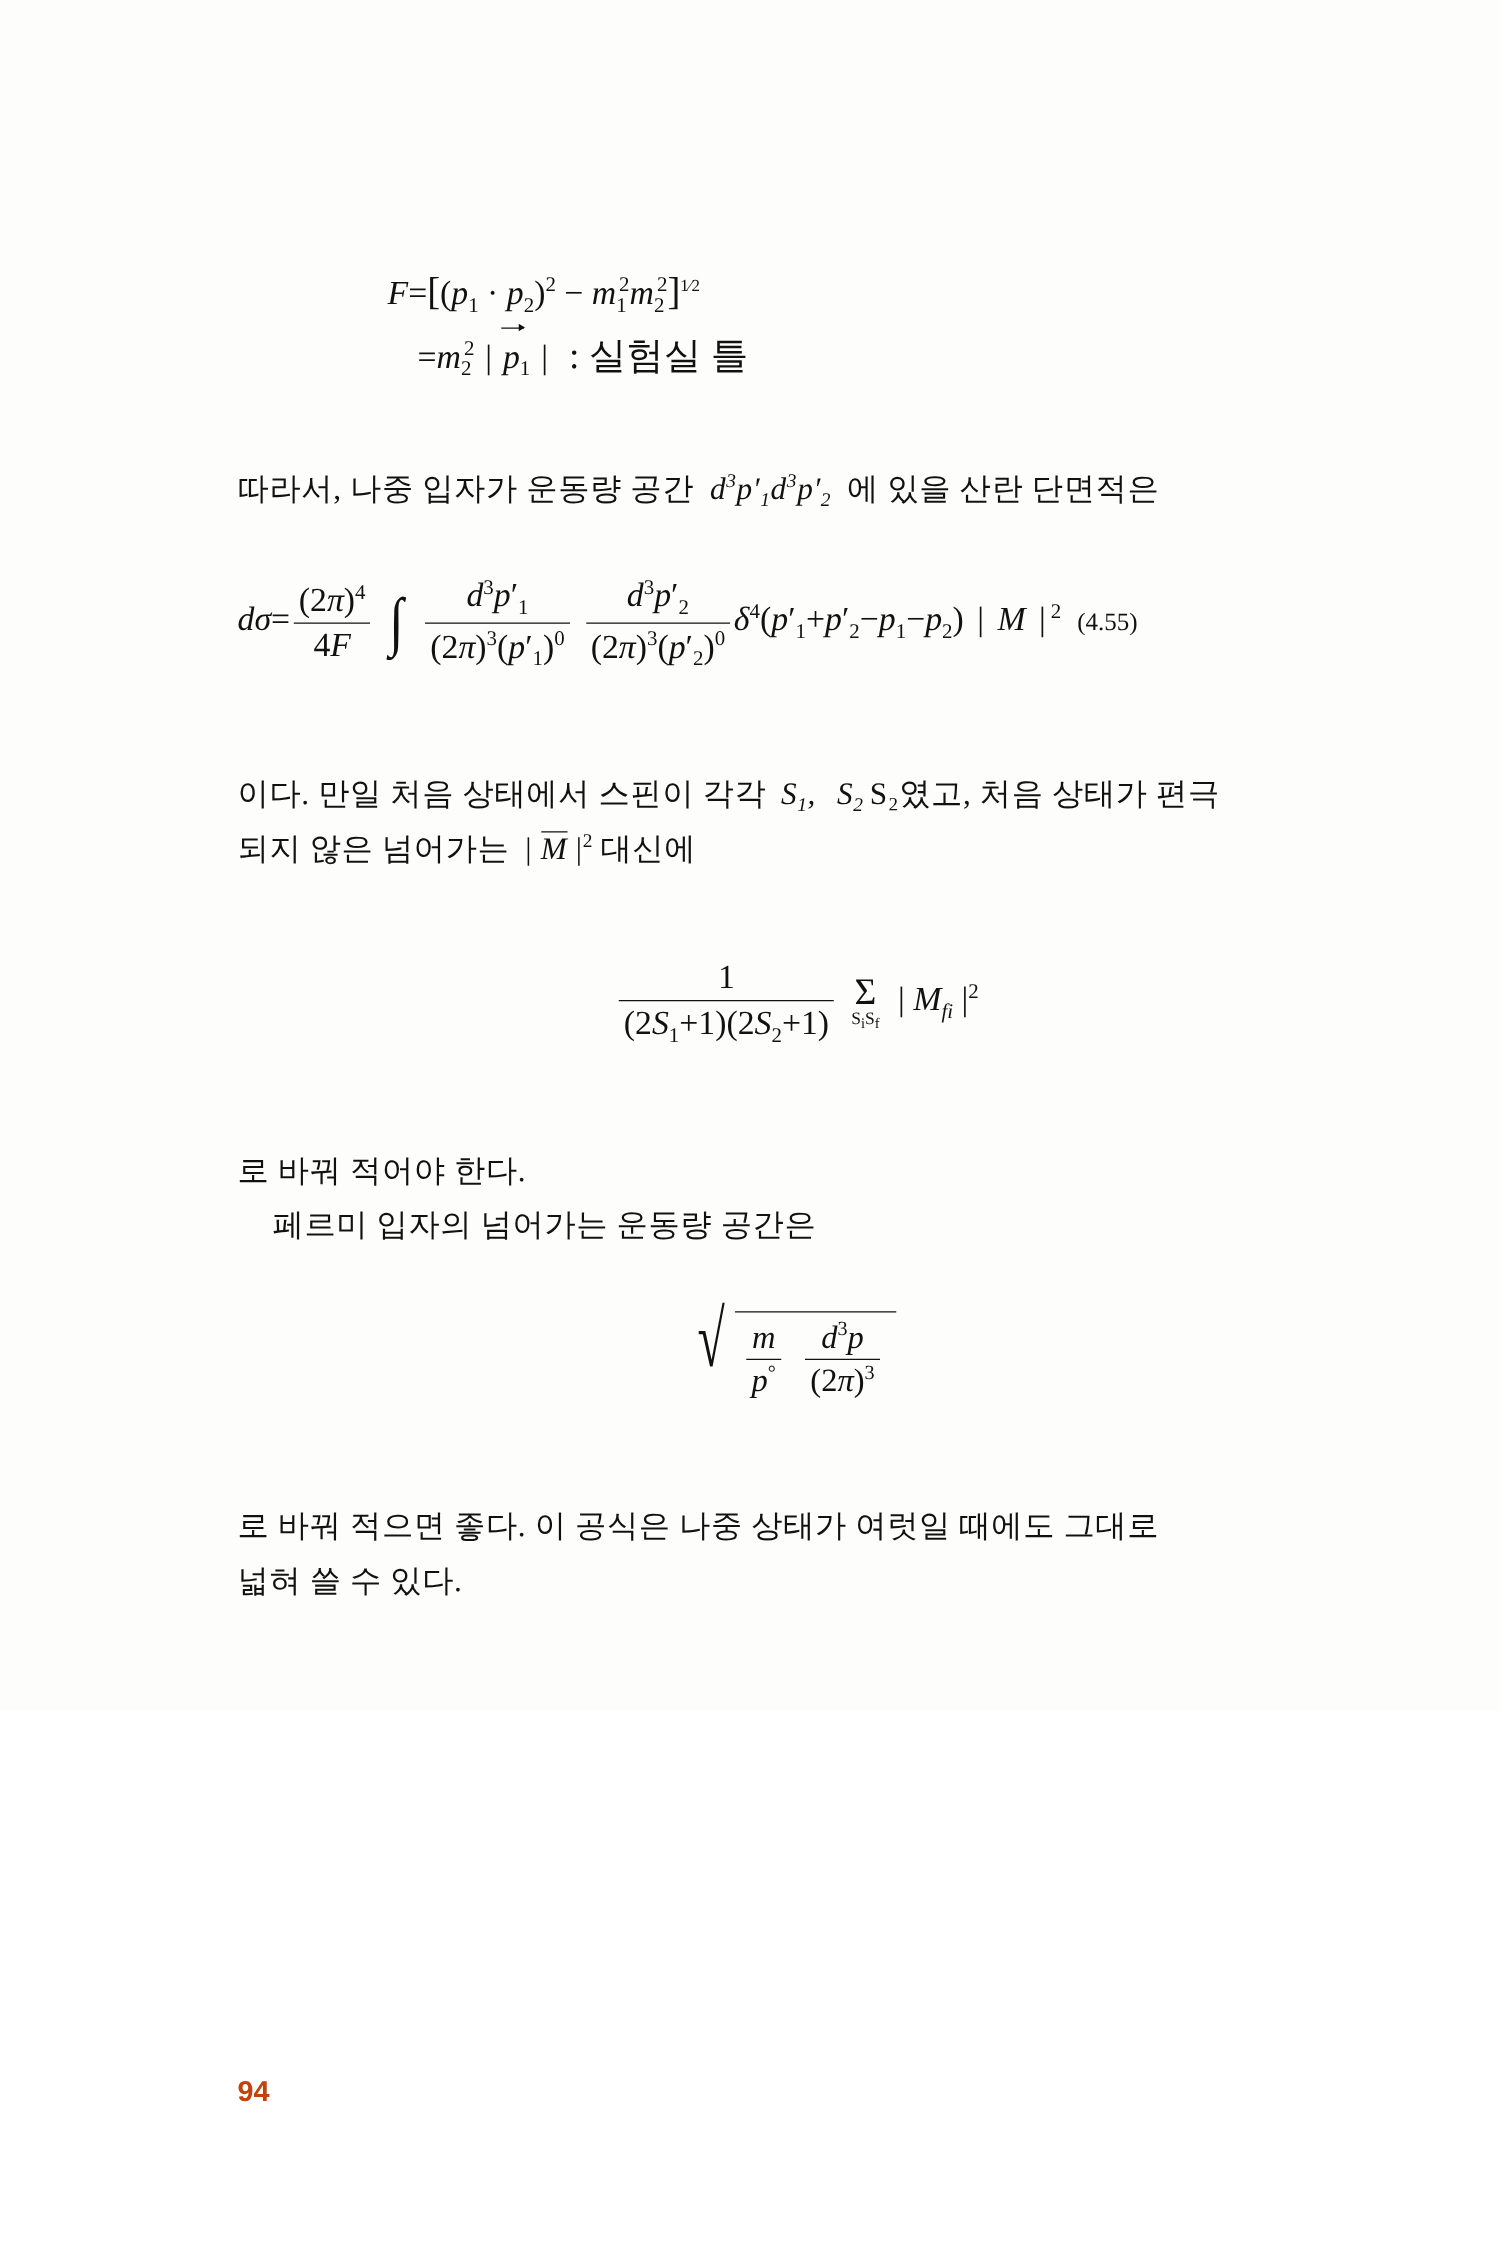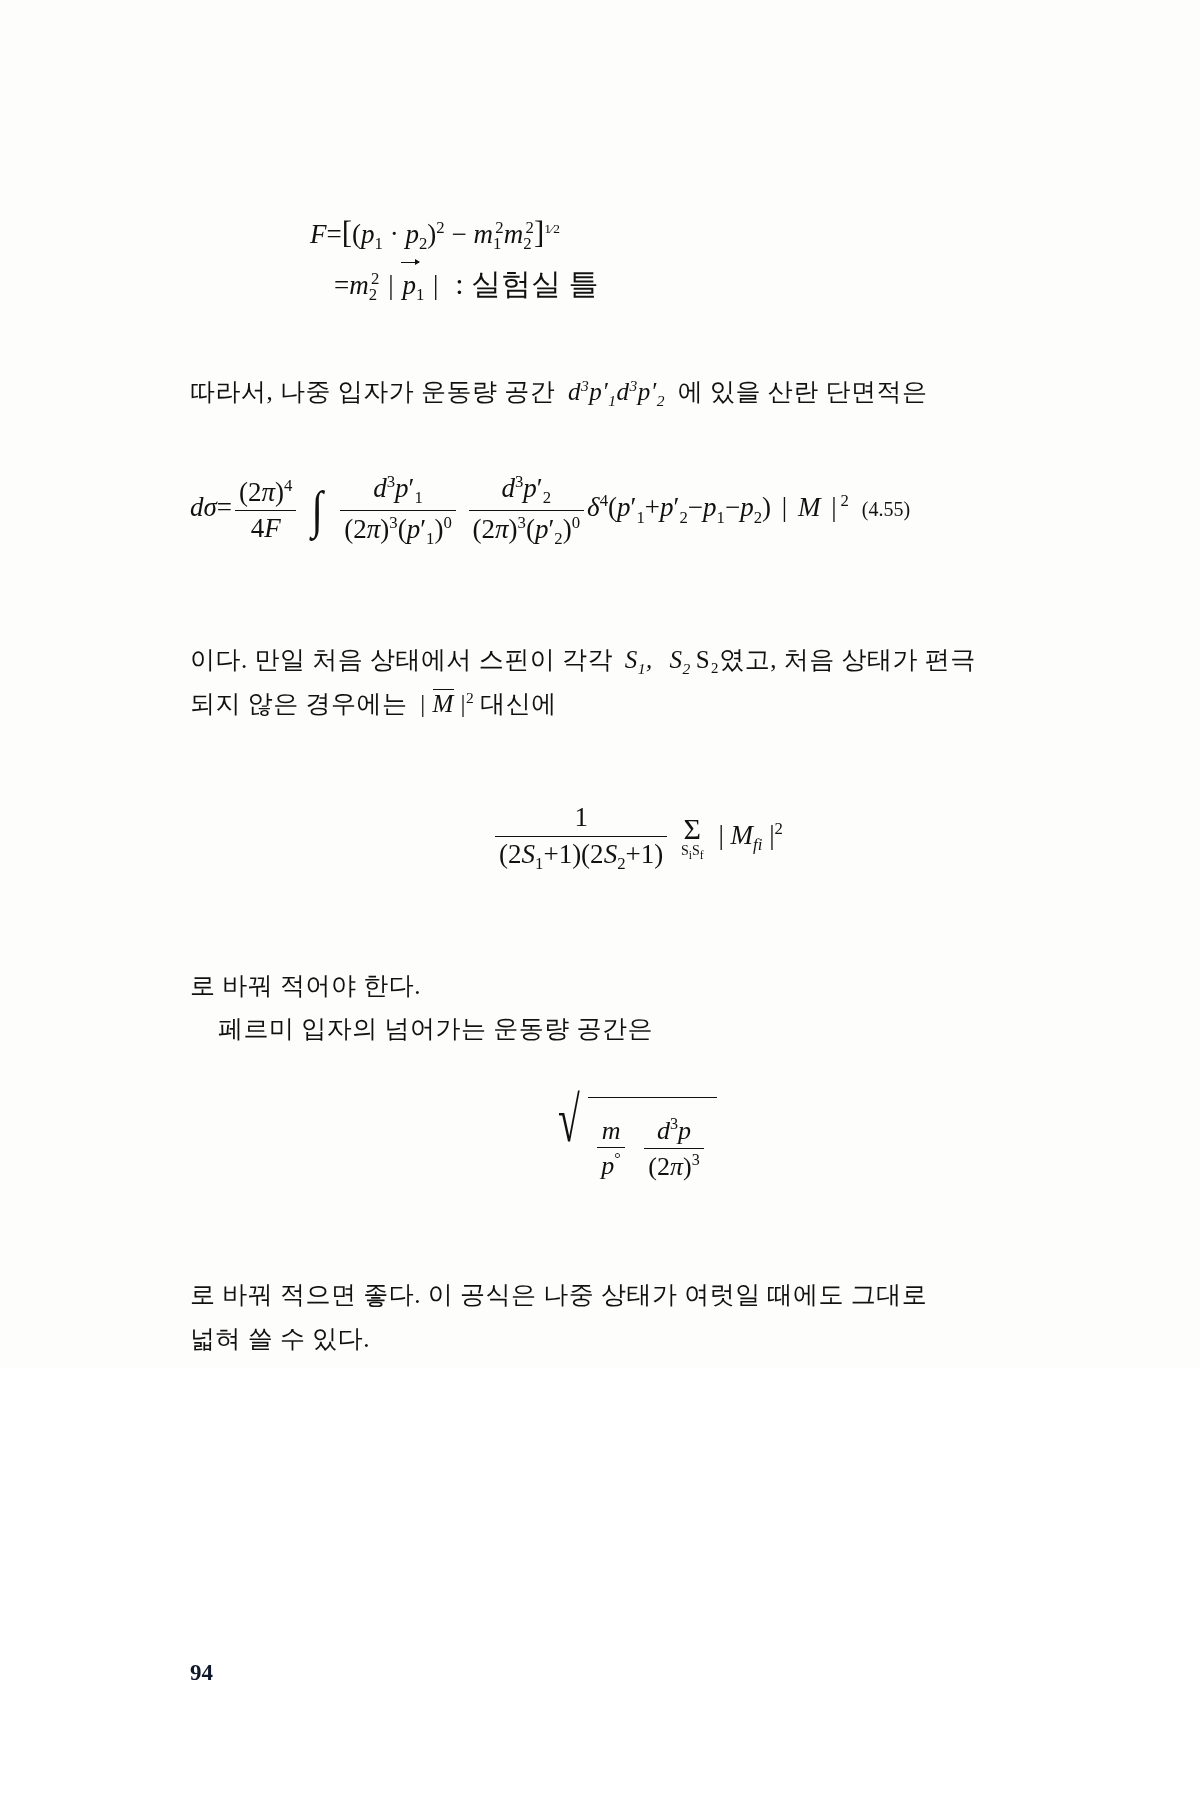--- a/index.html
+++ b/index.html
@@ -48,21 +48,21 @@
     color: #111;
   }
   .it { font-style: italic; }
   .center { text-align: center; }
 
   .frac {
     display: inline-block;
     vertical-align: middle;
     text-align: center;
     line-height: 1.15;
-    margin: 12px 3px;
+    margin: 0 3px;
   }
   .frac .num {
     display: block;
     padding: 0 4px 2px 4px;
     border-bottom: 1.6px solid #111;
   }
   .frac .den {
     display: block;
     padding: 2px 4px 0 4px;
   }
@@ -156,22 +156,22 @@
     border-top: 1.6px solid #111;
     padding: 5px 10px 2px 6px;
   }
 
   .pagenum {
     position: absolute;
     left: 190px;
     top: 1660px;
     font-size: 23px;
     font-weight: bold;
-    font-family: Liberation Serif, serif;
-    color: #0f172a;
+    font-family: Liberation Sans, sans-serif;
+    color: #c2410c;
   }
 </style>
 </head>
 <body>
 
 <div class="page">
 
   <div class="content">
 
     <div class="math eq1">
@@ -217,21 +217,21 @@
       <span class="tag">(4.55)</span>
     </div>
 
     <div class="spacer-lg"></div>
     <div class="spacer-md"></div>
 
     <p class="para">
       <span>이다.  만일  처음  상태에서  스핀이  각각</span>
       <span class="math it" style="margin:0 5px"><span class="it">S</span><sub class="s">1</sub>,</span>
       <span class="math it" style="margin:0 5px"><span class="it">S</span><sub class="s">2</sub></span><span>S₂였고, 처음  상태가  편극</span><br>
-      <span>되지  않은  경우에는</span>
+      <span>되지  않은  넘어가는</span>
       <span class="math" style="margin:0 6px">| <span class="overbar it">M</span> |<sup class="s">2</sup></span><span>대신에</span>
     </p>
 
     <div class="spacer-lg"></div>
     <div class="spacer-sm"></div>
 
     <div class="math eq3 center">
       <span class="frac">
         <span class="num" style="padding-bottom:3px">1</span>
         <span class="den">(2<span class="it">S</span><sub class="s">1</sub>+1)(2<span class="it">S</span><sub class="s">2</sub>+1)</span>

